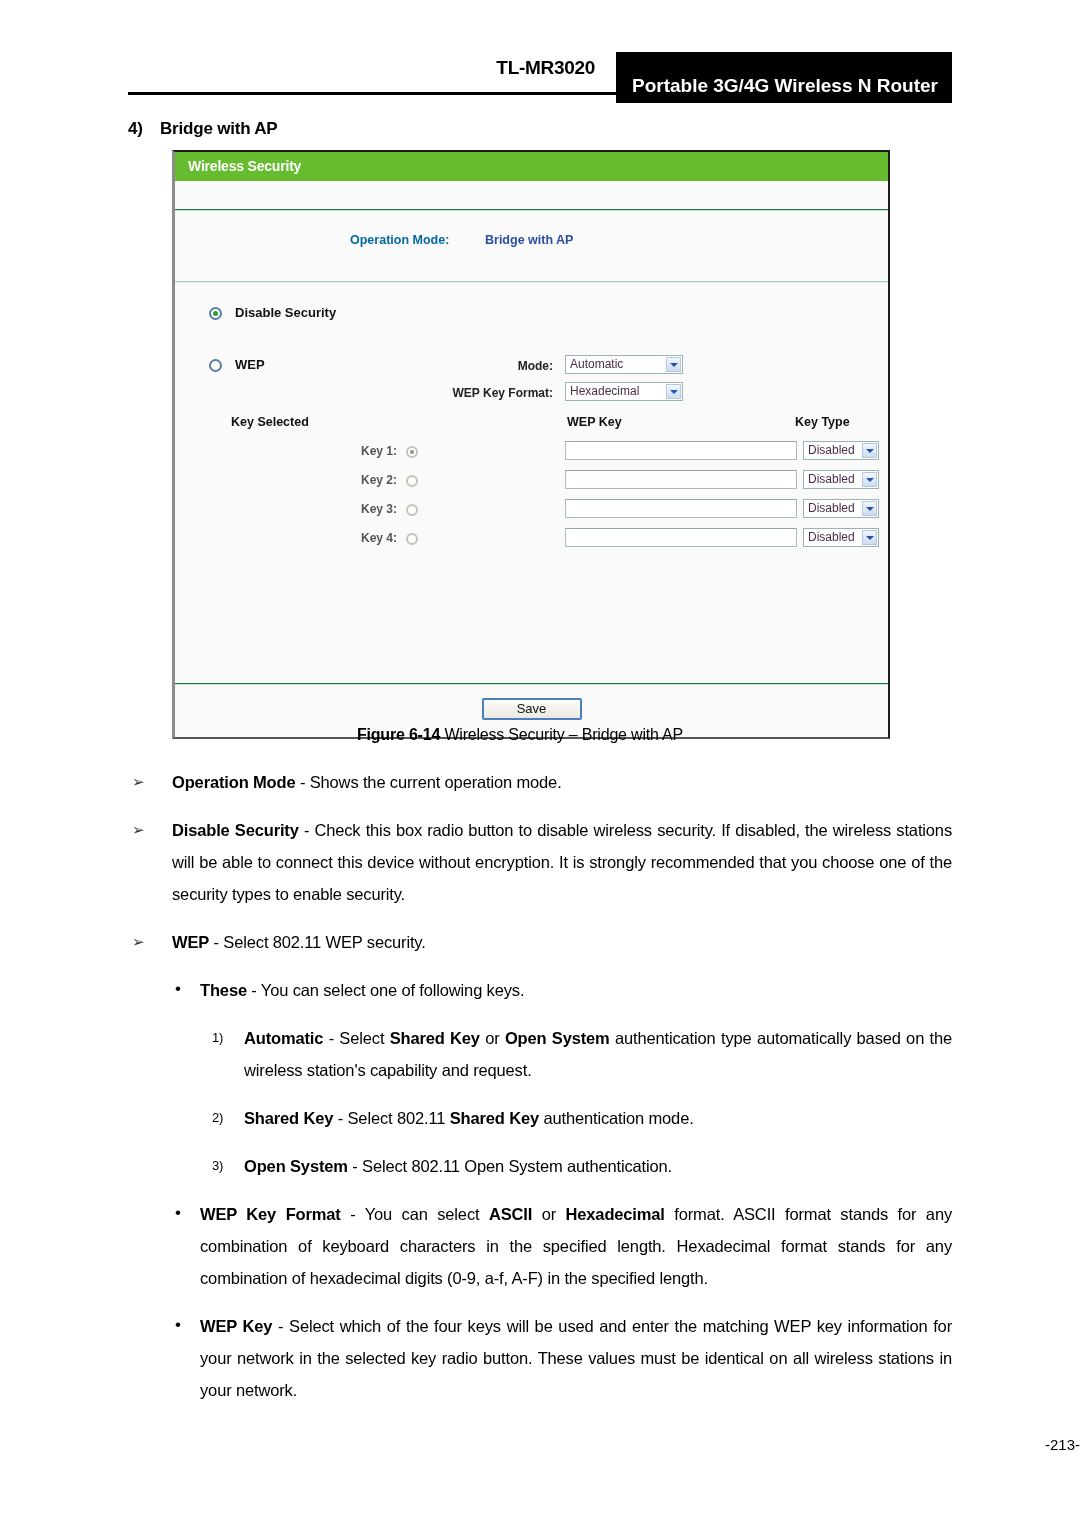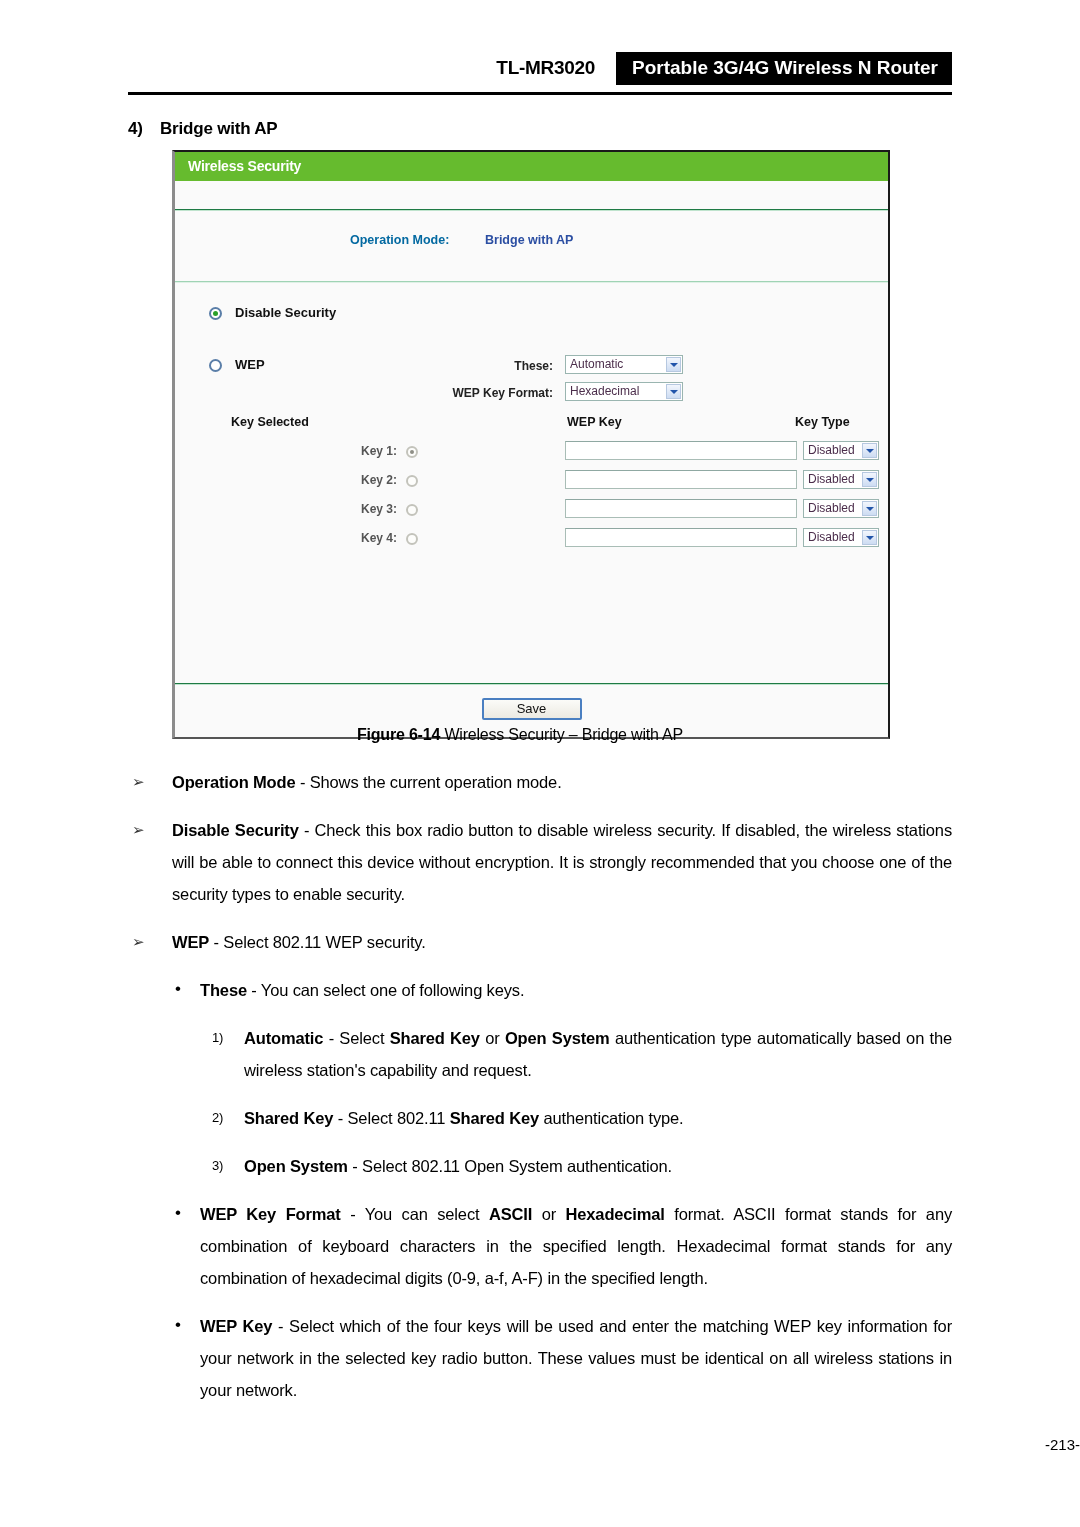--- a/index.html
+++ b/index.html
@@ -34,21 +34,21 @@
     white-space: nowrap;
   }
   .hdr-banner {
     position: absolute;
     right: 0;
     top: 0;
     background: #000000;
     color: #ffffff;
     font-size: 19px;
     font-weight: bold;
-    padding: 6px 14px 7px 16px;
+    padding: 24px 14px 7px 16px;
     line-height: 1.05;
     white-space: nowrap;
   }
   .hdr-rule {
     position: absolute;
     left: 128px;
     top: 92px;
     width: 824px;
     height: 3px;
     background: #000;
@@ -365,21 +365,21 @@
   <div class="body-area">
 
     <div class="opt-line opt-disable">
       <span class="radio blue checked"></span><span>Disable Security</span>
     </div>
 
     <div class="opt-line opt-wep">
       <span class="radio blue"></span><span>WEP</span>
     </div>
 
-    <div class="flabel" style="left:248px; top:76px; width:130px;">These:</div>
+    <div class="flabel" style="left:248px; top:76px; width:130px;">Mode:</div>
     <div class="sel" style="left:390px; top:72px; width:118px;">
       <span>Automatic</span>
       <span class="arrow"></span>
     </div>
 
     <div class="flabel" style="left:248px; top:103px; width:130px;">WEP Key Format:</div>
     <div class="sel" style="left:390px; top:99px; width:118px;">
       <span>Hexadecimal</span>
       <span class="arrow"></span>
     </div>
@@ -456,21 +456,21 @@
     <b>These</b><span> - You can select one of following keys.</span>
   </div>
 
   <div class="blk l3 just">
     <span class="bullet-num">1)</span>
     <b>Automatic</b><span> - Select </span><b>Shared Key</b><span> or </span><b>Open System</b><span> authentication type automatically based on the wireless station's capability and request.</span>
   </div>
 
   <div class="blk l3">
     <span class="bullet-num">2)</span>
-    <b>Shared Key</b><span> - Select 802.11 </span><b>Shared Key</b><span> authentication type.</span>
+    <b>Shared Key</b><span> - Select 802.11 </span><b>Shared Key</b><span> authentication mode.</span>
   </div>
 
   <div class="blk l3">
     <span class="bullet-num">3)</span>
     <b>Open System</b><span> - Select 802.11 Open System authentication.</span>
   </div>
 
   <div class="blk l2 just">
     <span class="bullet-dot">•</span>
     <b>WEP Key Format</b><span> - You can select </span><b>ASCII</b><span> or </span><b>Hexadecimal</b><span> format. ASCII format stands for any combination of keyboard characters in the specified length. Hexadecimal format stands for any combination of hexadecimal digits (0-9, a-f, A-F) in the specified length.</span>

